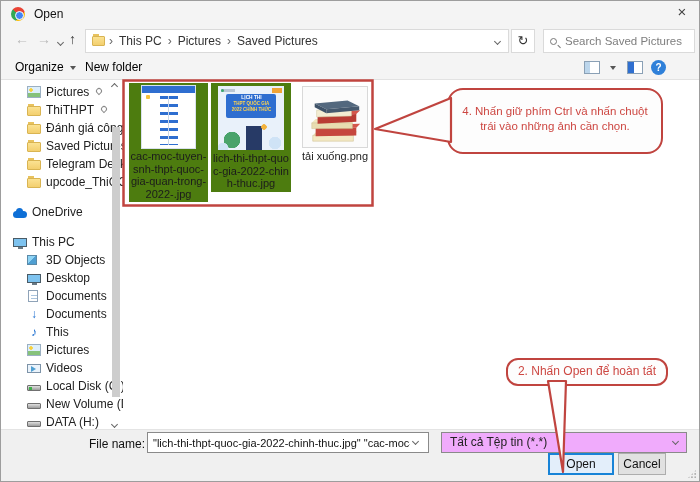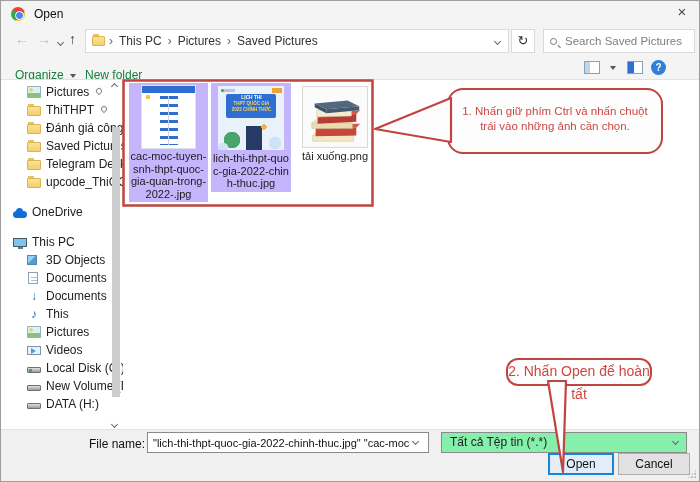--- a/index.html
+++ b/index.html
@@ -39,21 +39,21 @@
   .searchbox input{border:none;outline:none;flex:1;min-width:0;font-size:11.5px;font-family:"Liberation Sans",sans-serif;color:#333;background:transparent;}
   .searchbox input::placeholder{color:#7e7e7e;}
 
   
   .cv{display:inline-block;width:5px;height:5px;border-right:1.3px solid #666;border-bottom:1.3px solid #666;
     transform:rotate(45deg);}
   .cv.up{transform:rotate(-135deg);}
 
   
   .toolbar{position:absolute;top:54px;left:0;right:0;height:24px;}
-  .tbtn{position:absolute;top:3px;color:#15803d;cursor:pointer;padding:2px 4px;margin-top:8px;}
+  .tbtn{position:absolute;top:3px;color:#000000;cursor:pointer;padding:2px 4px;}
   .caret{display:inline-block;width:0;height:0;border-left:3.5px solid transparent;border-right:3.5px solid transparent;
     border-top:4px solid #555;margin-left:6px;vertical-align:middle;}
   .vicon{position:absolute;left:583px;top:6px;width:16px;height:13px;border:1px solid #8aa0b5;cursor:pointer;
     background:linear-gradient(90deg,#bcd6ec 0 5px,#fff 5px),repeating-linear-gradient(#fff 0 2px,#9dbbd8 2px 3px);}
   .vcaret{position:absolute;left:603px;top:11px;cursor:pointer;}
   .picon{position:absolute;left:626px;top:6px;width:16px;height:13px;border:1px solid #8aa0b5;cursor:pointer;
     background:linear-gradient(90deg,#2f6fd0 0 6px,#fff 6px);}
   .hicon{position:absolute;left:650px;top:5px;width:15px;height:15px;border-radius:50%;background:#2f80d9;color:#fff;
     font-size:10px;font-weight:bold;text-align:center;line-height:15px;cursor:pointer;}
 
@@ -86,21 +86,21 @@
   .ic-net::before{content:"";position:absolute;left:3px;top:-3px;width:8px;height:5px;background:#7fd4e4;border:1px solid #2e8fa8;}
   .pin{width:10px;height:10px;position:relative;margin-left:4px;flex:none;}
   .pin::before{content:"";position:absolute;top:1px;left:3px;width:4px;height:4px;border:1.4px solid #8a8a8a;
     border-radius:50% 50% 50% 0;transform:rotate(-45deg);}
   .sb-up{position:absolute;right:6px;top:4px;cursor:pointer;}
   .sb-down{position:absolute;right:6px;top:342px;cursor:pointer;}
   .sb-thumb{position:absolute;right:3px;top:47px;width:8px;height:270px;background:#cdcdcd;cursor:pointer;}
 
   
   .file{position:absolute;text-align:center;cursor:pointer;}
-  .file.sel{background:#c4b5fd;}
+  .file.sel{background:#4d7c0f;}
   .flabel{font-size:11px;line-height:12.5px;color:#1c1c1c;word-break:break-all;padding:2px 1px;}
   .t1img{position:relative;width:53px;height:62px;margin:3px auto 0;box-shadow:0 0 0 1px #d9e2ee;
     background:radial-gradient(circle at 6px 11px,#f5c23c 0 2px,transparent 2.5px) #fff;}
   .t1img::before{content:"";position:absolute;top:0;left:0;right:0;height:7px;background:#2e6ed0;}
   .t1img::after{content:"";position:absolute;left:50%;margin-left:-9px;top:10px;bottom:3px;width:18px;
     background:linear-gradient(#c9d6e8,#c9d6e8) 50% 0/1px 100% no-repeat,
                repeating-linear-gradient(180deg,#2e6ed0 0 3px,transparent 3px 8px);}
   .t2img{position:relative;width:66px;height:64px;margin:3px auto 0;background:#e9f1fa;overflow:hidden;}
   .p-logo{position:absolute;top:3px;left:3px;width:14px;height:2.5px;background:#b9c6d4;}
   .p-logo::before{content:"";position:absolute;left:-0.5px;top:-0.5px;width:3px;height:3px;border-radius:50%;background:#3aa76d;}
@@ -117,36 +117,36 @@
       radial-gradient(circle at 14px 19px,#49a36b 0 8px,transparent 8.5px),
       linear-gradient(#273a66,#273a66) 28px 5px/16px 24px no-repeat;}
   .t3img{position:relative;width:66px;height:62px;margin:3px auto 0;background:#fbfbfb;border:1px solid #d9d9d9;}
 
   
   .footer{position:absolute;left:0;right:0;bottom:0;height:52px;background:#f0f0f0;border-top:1px solid #e4e4e4;}
   .fn-label{position:absolute;left:88px;top:7px;color:#111;}
   .fname{position:absolute;left:146px;top:2px;width:282px;height:21px;border:1px solid #8a8a8a;background:#fff;
     font-family:"Liberation Sans",sans-serif;font-size:11px;color:#111;padding:0 18px 0 5px;}
   .fname-chev{position:absolute;left:412px;top:9px;pointer-events:none;}
-  .ftype{position:absolute;left:440px;top:2px;width:246px;height:21px;border:1px solid #8a8a8a;background:#86efac;
+  .ftype{position:absolute;left:440px;top:2px;width:246px;height:21px;border:1px solid #8a8a8a;background:#f0abfc;
     line-height:19px;padding-left:8px;cursor:pointer;}
   .ftype-chev{position:absolute;right:8px;top:6px;}
   .btn{position:absolute;top:23px;height:22px;background:#e1e1e1;border:1px solid #adadad;text-align:center;
     line-height:20px;cursor:pointer;font-size:12px;color:#111;}
   .btn.open{left:547px;width:66px;background:#e3eefa;border:2px solid #1883d7;line-height:18px;}
-  .btn.cancel{left:617px;width:72px;}
+  .btn.cancel{left:617px;width:48px;}
   .grip{position:absolute;right:2px;bottom:2px;width:10px;height:10px;cursor:nwse-resize;
     background:radial-gradient(#b0b0b0 1px,transparent 1.2px) 0 0/3.3px 3.3px;
     clip-path:polygon(100% 0,100% 100%,0 100%);}
 
   
   .callout{position:absolute;background:#fdfdfd;border:2.5px solid #c0443f;color:#cd4742;text-align:center;z-index:40;}
   .co1{left:446px;top:87px;width:216px;height:66px;border-radius:16px;font-size:11.5px;line-height:15px;
     padding:14px 8px 0;}
-  .co2{left:505px;top:357px;width:146px;height:28px;border-radius:12px;font-size:14px;line-height:23px;}
+  .co2{left:505px;top:357px;width:162px;height:28px;border-radius:12px;font-size:12px;line-height:23px;}
   .overlay{position:absolute;inset:0;z-index:50;pointer-events:none;}
 </style>
 </head>
 <body>
 
 <div class="dialog">
 
   <div class="titlebar">
     <span class="chrome"></span>
     <span class="win-title">Open</span>
@@ -217,20 +217,24 @@
         <span class="ic ic-cloud"></span>
         <span class="slabel">OneDrive</span>
       </div>
       <div class="srow lvl1 gap">
         <span class="ic ic-pc"></span>
         <span class="slabel">This PC</span>
       </div>
       <div class="srow">
         <span class="ic ic-cube"></span>
         <span class="slabel">3D Objects</span>
+      </div>
+      <div class="srow">
+        <span class="ic ic-pc"></span>
+        <span class="slabel">Desktop</span>
       </div>
       <div class="srow">
         <span class="ic ic-doc"></span>
         <span class="slabel">Documents</span>
       </div>
       <div class="srow">
         <span class="ic ic-glyph">↓</span>
         <span class="slabel">Documents</span>
       </div>
       <div class="srow">
@@ -299,21 +303,21 @@
           <polygon points="14,24 50,23 50,30 14,31" fill="#f3ecd2" stroke="#cfc49a" stroke-width="0.5"></polygon>
           <polygon points="12,17 46,14 58,20 24,23" fill="#53687e"></polygon>
           <polygon points="12,17 12,21 24,27 24,23" fill="#3e5268"></polygon>
           <polygon points="24,23 58,20 58,24 24,27" fill="#46596e"></polygon>
         </svg>
       </div>
       <div class="flabel">tải xuống.png</div>
     </div>
   </div>
 
-  <div class="callout co1">1. Nhấn giữ phím Ctrl và nhấn chuột trái vào những ảnh cần chọn.</div>
+  <div class="callout co1">4. Nhấn giữ phím Ctrl và nhấn chuột trái vào những ảnh cần chọn.</div>
   <div class="callout co2">2. Nhấn Open để hoàn tất</div>
 
   <div class="footer">
     <span class="fn-label">File name:</span>
     <input class="fname" value="&quot;lich-thi-thpt-quoc-gia-2022-chinh-thuc.jpg&quot; &quot;cac-moc-tuyen-snh-thpt-quoc-gia-quan-trong-2(" style="">
     <span class="cv fname-chev"></span>
     <div class="ftype">
       <span>Tất cả Tệp tin (*.*)</span>
       <span class="cv ftype-chev"></span>
     </div>

